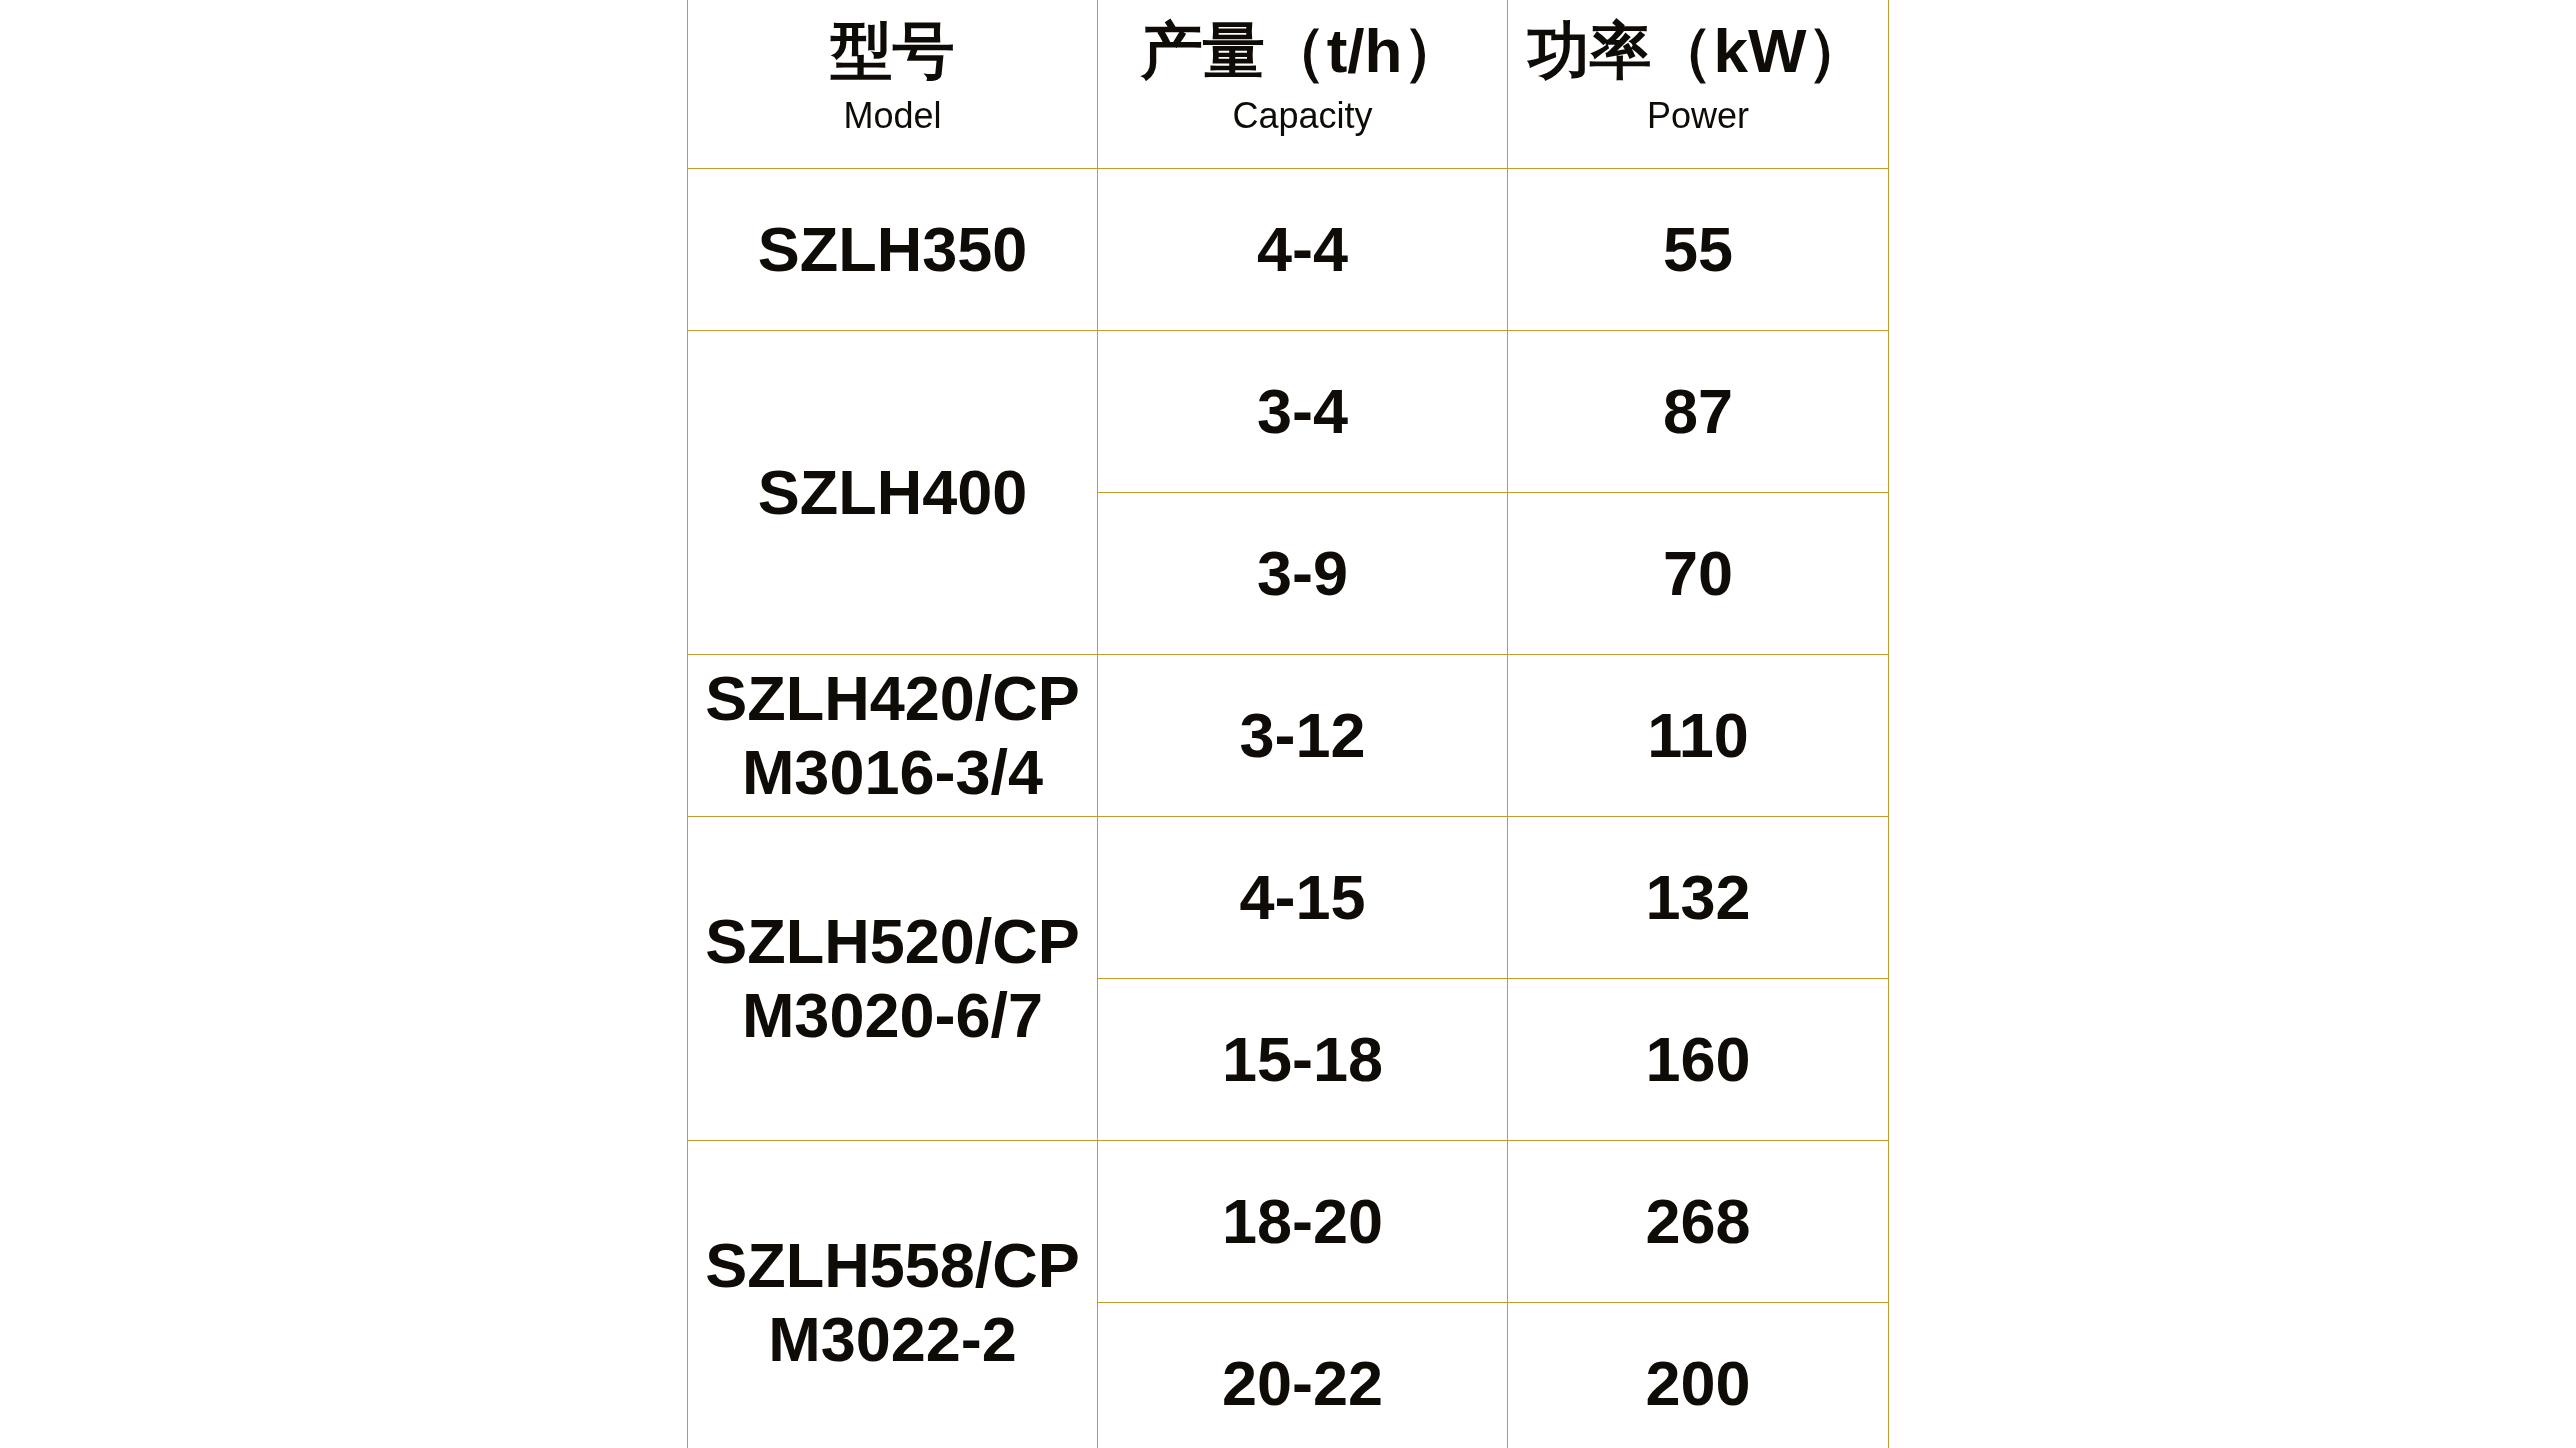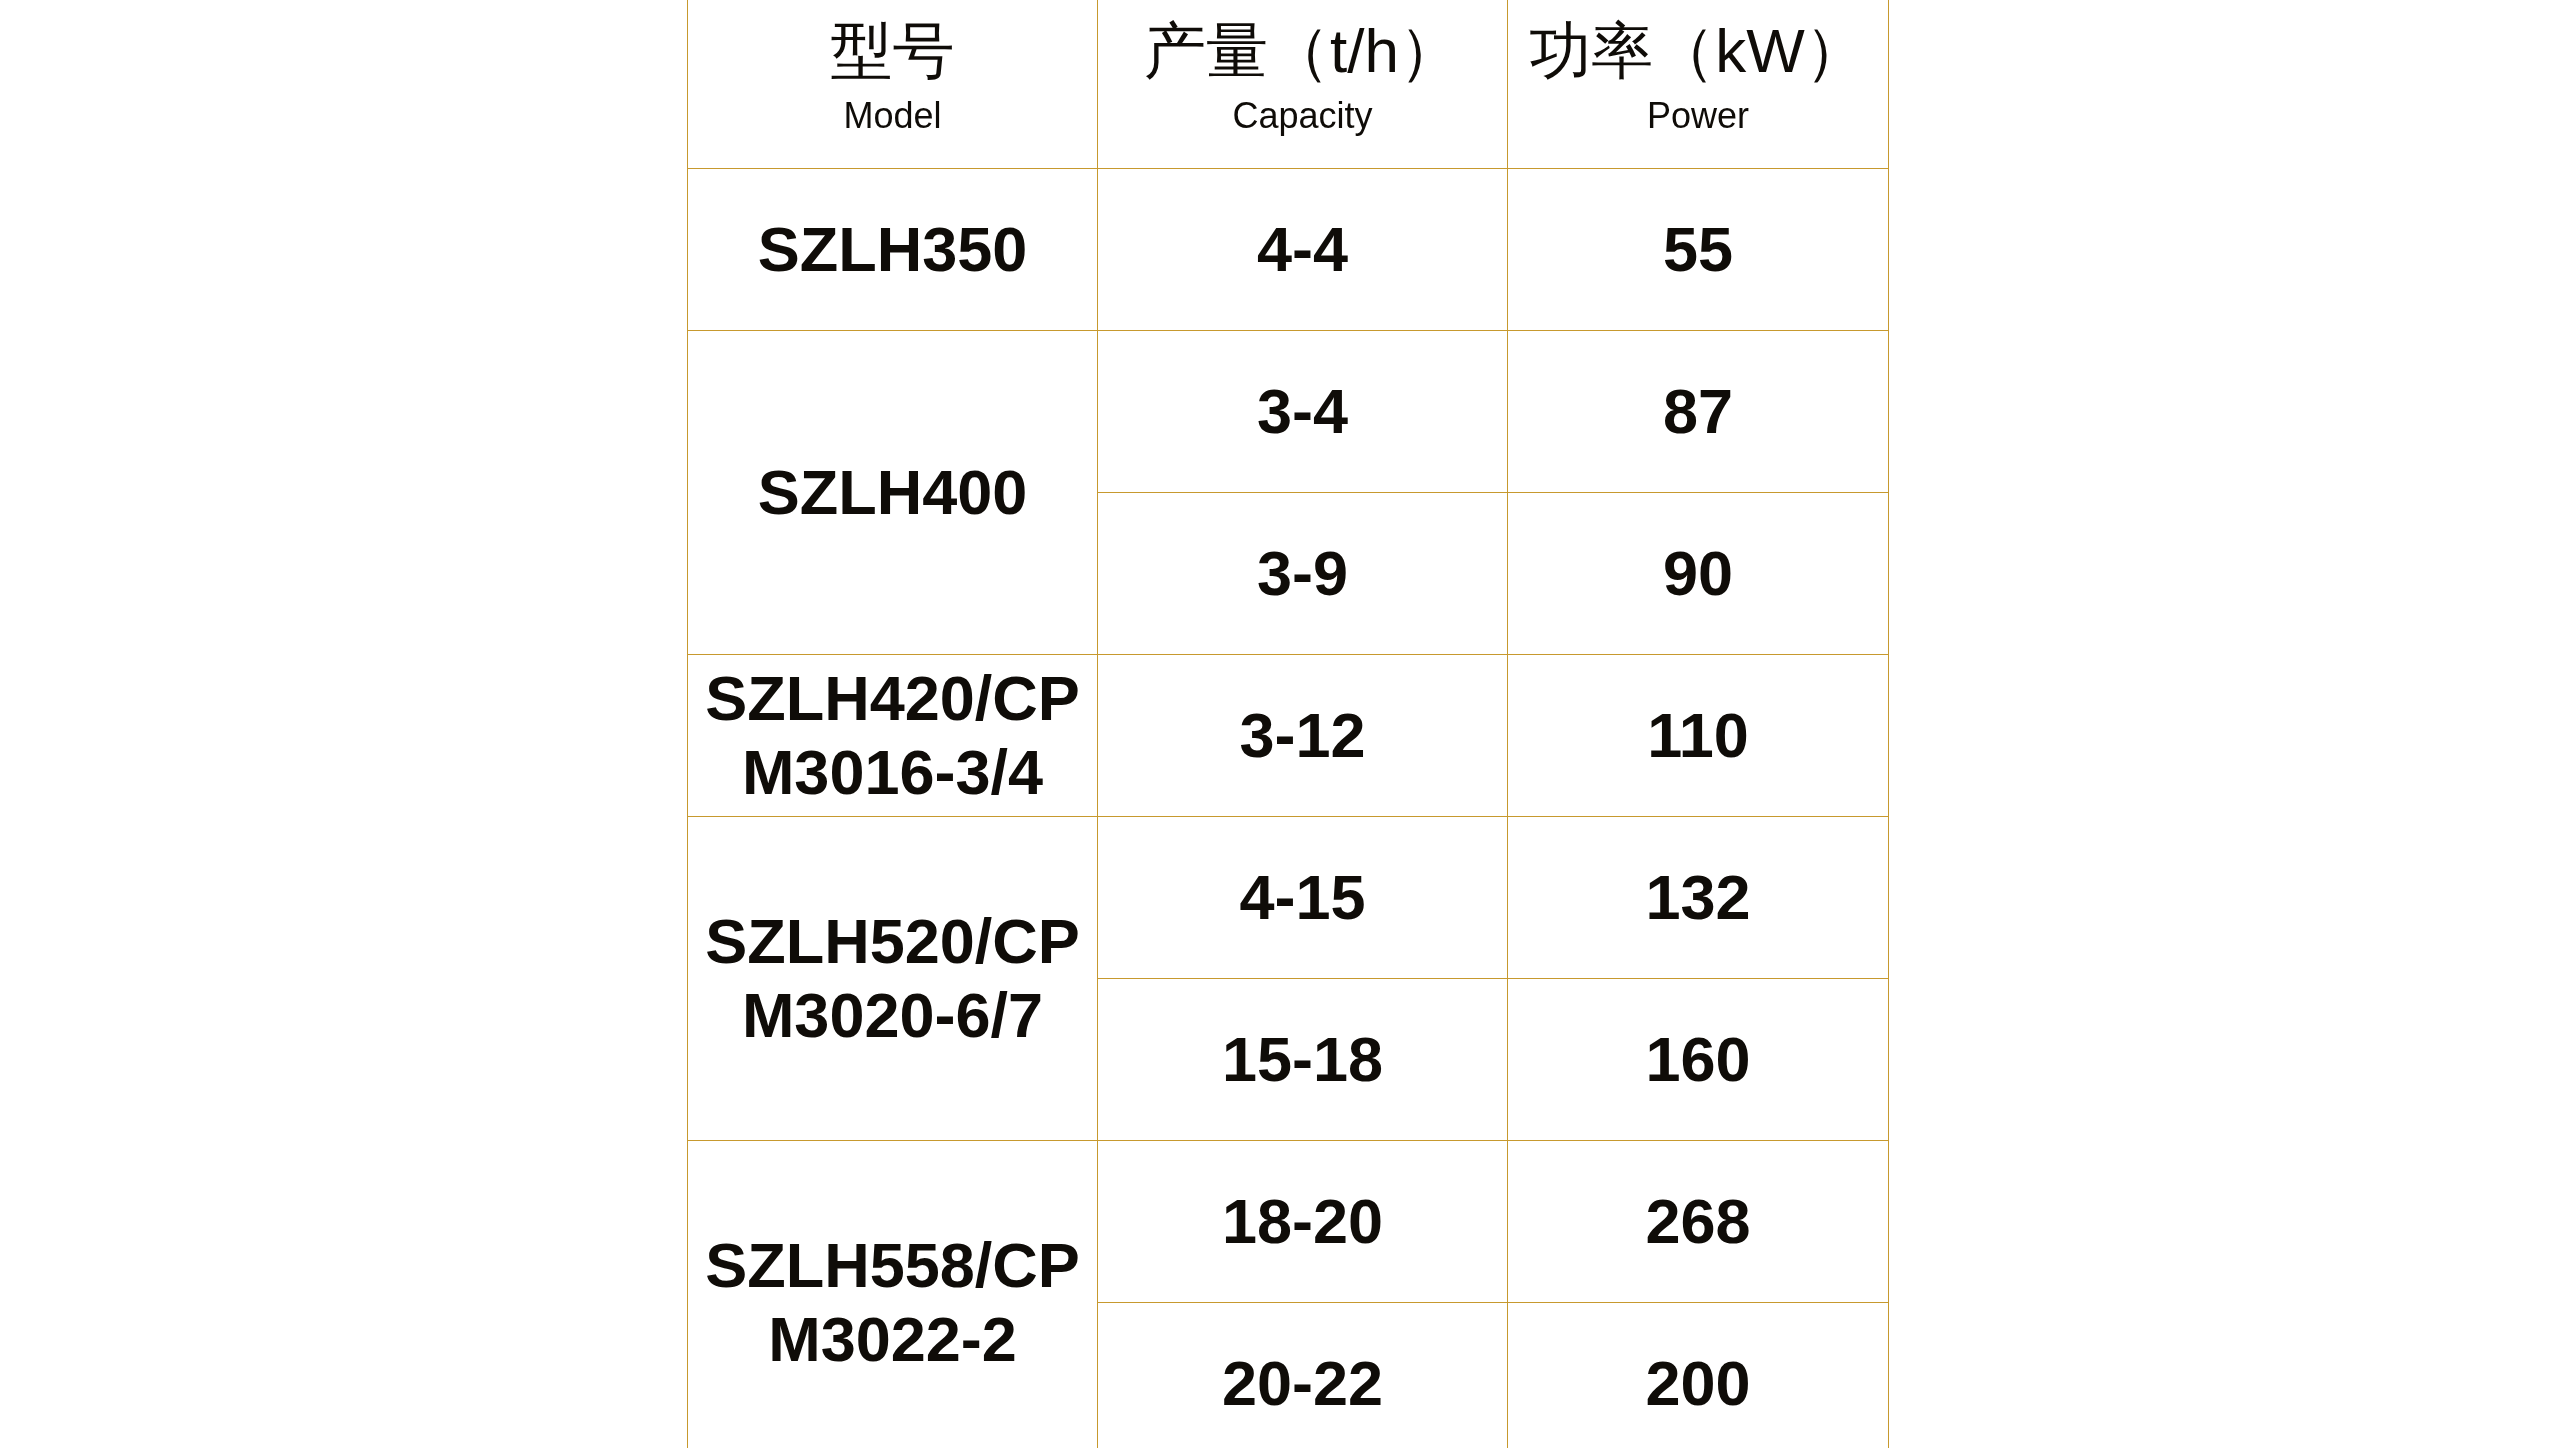--- a/index.html
+++ b/index.html
@@ -42,21 +42,21 @@
   .spec tbody td {
     height: 161px;
     font-size: 63px;
     font-weight: 700;
     letter-spacing: 0;
   }
   .hdr-zh {
     display: block;
     font-size: 62px;
     line-height: 71px;
-    font-weight: 400;
+    font-weight: 700;
   }
   .hdr-en {
     display: block;
     font-size: 36px;
     line-height: 59px;
     font-weight: 400;
   }
   .cell-line {
     display: block;
     line-height: 74px;
@@ -99,21 +99,21 @@
 
       <tr>
         <td rowspan="2">
           <span class="cell-line">SZLH400</span>
         </td>
         <td>3-4</td>
         <td>87</td>
       </tr>
       <tr>
         <td>3-9</td>
-        <td>90</td>
+        <td>70</td>
       </tr>
 
       <tr>
         <td>
           <span class="cell-line">SZLH420/CP</span>
           <span class="cell-line">M3016-3/4</span>
         </td>
         <td>3-12</td>
         <td>110</td>
       </tr>

